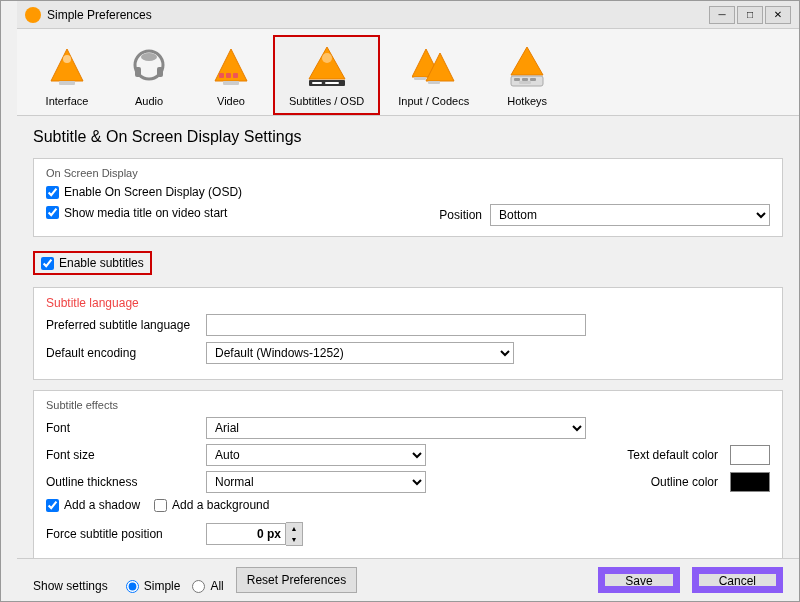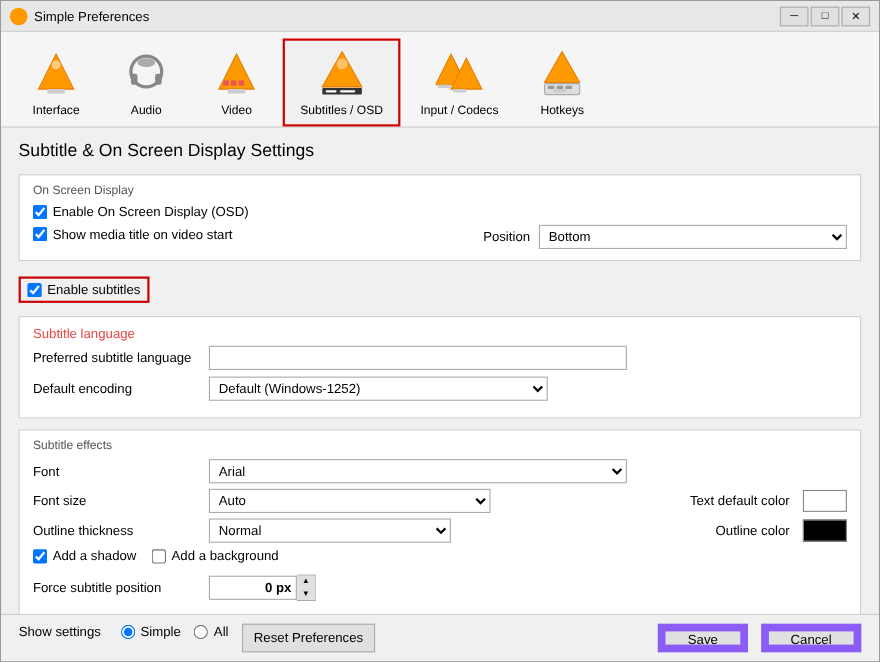--- a/index.html
+++ b/index.html
@@ -5,20 +5,21 @@
     * { box-sizing: border-box; margin: 0; padding: 0; }
     body { font-family: 'Segoe UI', Tahoma, Geneva, Verdana, sans-serif; font-size: 12px; background: #f0f0f0; }
 
     .window {
       width: 800px;
       height: 602px;
       background: #f0f0f0;
       border: 1px solid #999;
       display: flex;
       flex-direction: column;
+      padding-left: 16px;
     }
 
     .title-bar {
       background: #e8e8e8;
       height: 28px;
       display: flex;
       align-items: center;
       padding: 0 8px;
       border-bottom: 1px solid #ccc;
       flex-shrink: 0;
@@ -231,21 +232,21 @@
       font-size: 7px;
       line-height: 1;
       padding: 0;
       display: flex;
       align-items: center;
       justify-content: center;
     }
 
     .bottom-bar {
       display: flex;
-      align-items: flex-start;
+      align-items: flex-end;
       padding: 8px 16px;
       border-top: 1px solid #ccc;
       background: #f0f0f0;
       flex-shrink: 0;
       gap: 12px;
     }
 
     .show-settings-label { font-size: 12px; margin-right: 6px; }
 
     .radio-group { display: flex; align-items: center; gap: 12px; }
@@ -443,21 +444,21 @@
           <option>Arial</option>
           <option>Times New Roman</option>
           <option>Courier New</option>
           <option>Verdana</option>
         </select>
       </div>
 
       <div class="two-col">
         <div class="left">
           <span class="form-label">Font size</span>
-          <select style="width:256px;">
+          <select style="width:220px;">
             <option>Auto</option>
             <option>Small</option>
             <option>Normal</option>
             <option>Large</option>
           </select>
         </div>
         <div class="right">
           <span style="font-size:12px; margin-right:6px;">Text default color</span>
           <div class="color-box white"></div>
         </div>

